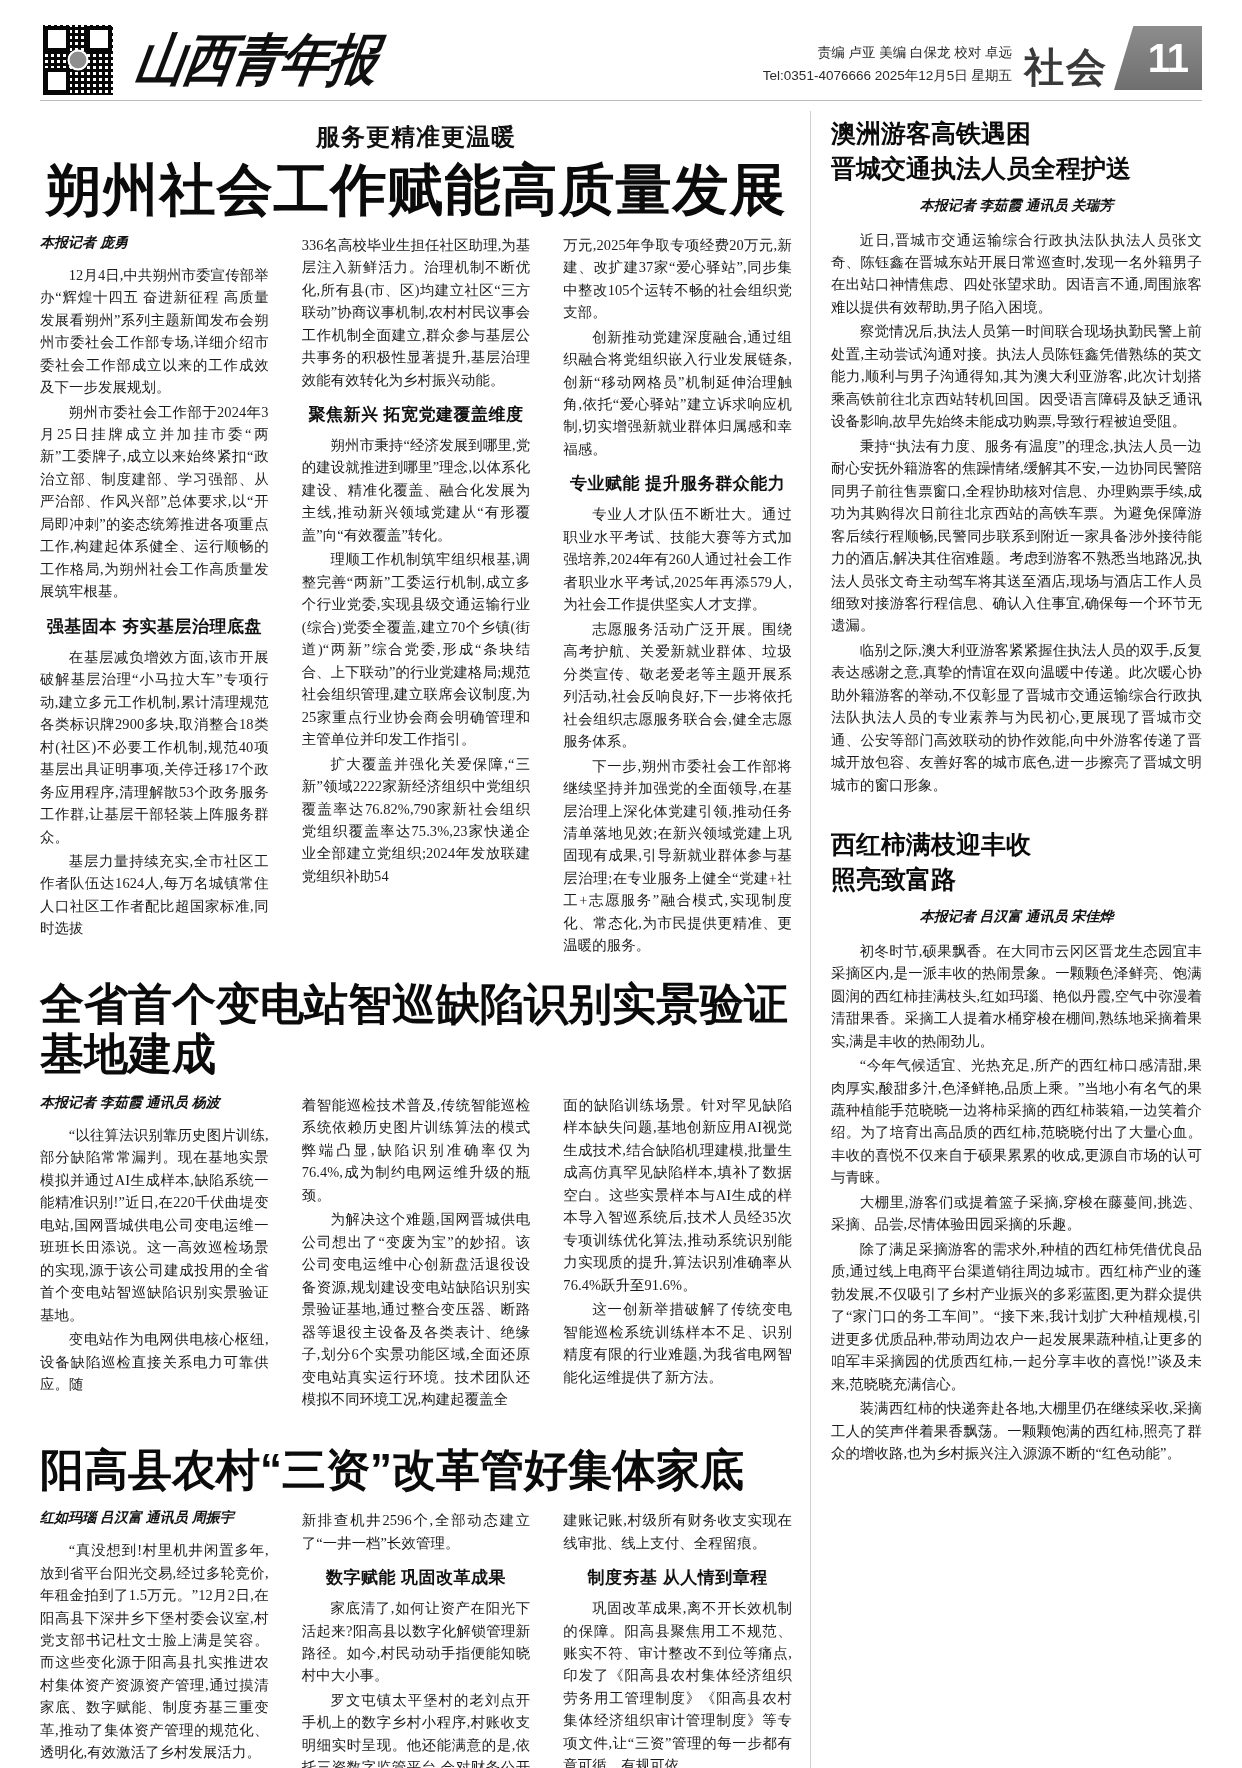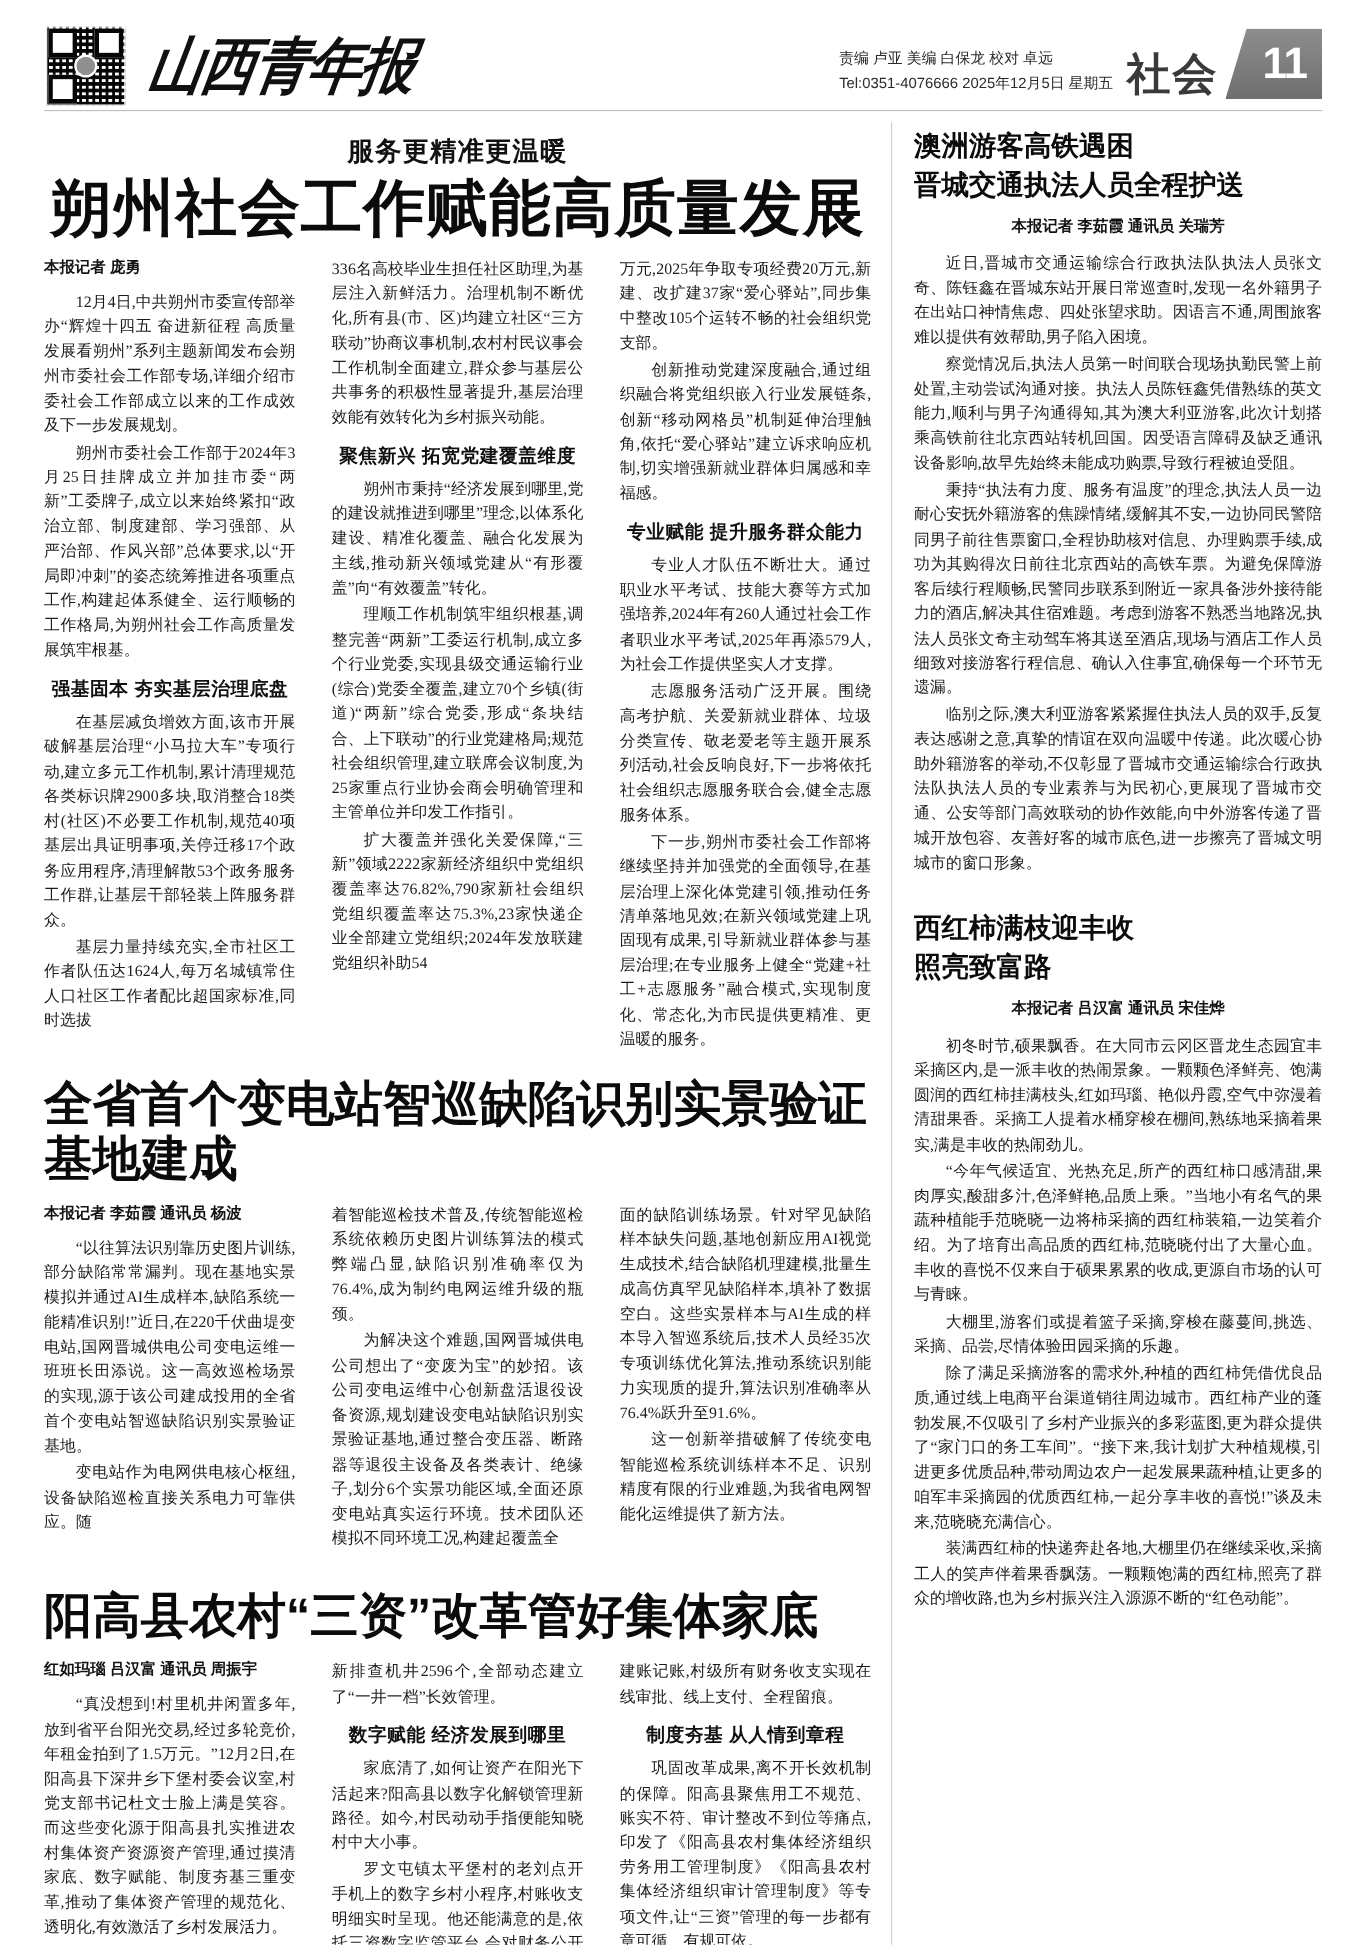--- a/index.html
+++ b/index.html
@@ -88,21 +88,21 @@
     text-align: right;
     padding-top: 26px;
     display: flex;
     align-items: flex-end;
   }
   .mast-meta {
     font-family: "Liberation Sans", "DejaVu Sans", sans-serif;
     font-size: 13.5px;
     line-height: 1.75;
     color: #2a2a2a;
-    text-align: left;
+    text-align: right;
     padding-right: 12px;
     padding-bottom: 2px;
     white-space: nowrap;
   }
   .mast-section {
     font-size: 40px;
     font-weight: bold;
     color: #3a3a3a;
     letter-spacing: 2px;
     line-height: 1;
@@ -172,20 +172,21 @@
     line-height: 1.15;
     color: #0b0b0b;
     margin: 6px 0 14px;
   }
   .byline {
     font-family: "Liberation Sans", "DejaVu Sans", sans-serif;
     font-weight: bold;
     font-size: 14px;
     margin: 0 0 12px;
     color: #121212;
+    font-style: italic;
   }
   .byline.center { text-align: center; margin-bottom: 14px; }
   .subhead {
     text-align: center;
     font-family: "Liberation Sans", "DejaVu Sans", sans-serif;
     font-weight: bold;
     font-size: 17px;
     margin: 12px 0 8px;
     color: #111;
     letter-spacing: 0.5px;
@@ -323,21 +324,21 @@
         <div class="cols3">
           <div>
             <div class="byline">红如玛瑙 吕汉富 通讯员 周振宇</div>
             <p class="body">“真没想到!村里机井闲置多年,放到省平台阳光交易,经过多轮竞价,年租金拍到了1.5万元。”12月2日,在阳高县下深井乡下堡村委会议室,村党支部书记杜文士脸上满是笑容。而这些变化源于阳高县扎实推进农村集体资产资源资产管理,通过摸清家底、数字赋能、制度夯基三重变革,推动了集体资产管理的规范化、透明化,有效激活了乡村发展活力。</p>
             <div class="subhead">摸清家底 从模糊到明晰</div>
             <p class="body">管好农村集体“三资”,首要任务是摸清家底。阳高县农业农村局以建立资产清查与产权移交两大“清零”行动,组织专业队伍逐村“过筛子”,以物对账、以账查物。同时,与财政、水利、交通等多部门协同作,建立每周调度机制,全力加快将各级财政投入形成的资产确权移交到村。</p>
 
           </div>
           <div>
             <p class="body noind">新排查机井2596个,全部动态建立了“一井一档”长效管理。</p>
-            <div class="subhead">数字赋能 经济发展到哪里</div>
+            <div class="subhead">数字赋能 巩固改革成果</div>
             <p class="body">家底清了,如何让资产在阳光下活起来?阳高县以数字化解锁管理新路径。如今,村民动动手指便能知晓村中大小事。</p>
             <p class="body">罗文屯镇太平堡村的老刘点开手机上的数字乡村小程序,村账收支明细实时呈现。他还能满意的是,依托三资数字监管平台,会对财务公开了逐笔线上比对与清理,累计化解债务124.41万元。村民指尖的便利,得益于全县扎实的系统支撑。目前,全县197个村已通过小微权力“监督一点通”及“数字乡村”小程序等线上平台,实现财务事务公开公示。小程序增设的村民诉求、随手拍等功能,也让监督更贴近群众需求,方便村民随时参与、随时反映。在监督公开不断强化的同时,资金管理也更加安全、高效。全县246个村集体经济组织已全部启用“银农直连”支付功能,并完成平台</p>
           </div>
           <div>
             <p class="body noind">建账记账,村级所有财务收支实现在线审批、线上支付、全程留痕。</p>
             <div class="subhead">制度夯基 从人情到章程</div>
             <p class="body">巩固改革成果,离不开长效机制的保障。阳高县聚焦用工不规范、账实不符、审计整改不到位等痛点,印发了《阳高县农村集体经济组织劳务用工管理制度》《阳高县农村集体经济组织审计管理制度》等专项文件,让“三资”管理的每一步都有章可循、有规可依。</p>
             <p class="body">为确保制度执行到位,阳高县着力强化专业队伍。全县择优配齐13名乡镇三资专职管理人员,明确财务管理登记、交易监管、账务审核等核心职责。同时,开展覆盖279人次的分层分类培训,手把手指导基层工作人员规范履职。此外,按章程办事已成为阳高县乡村干部的自觉行动。</p>
 
           </div>

